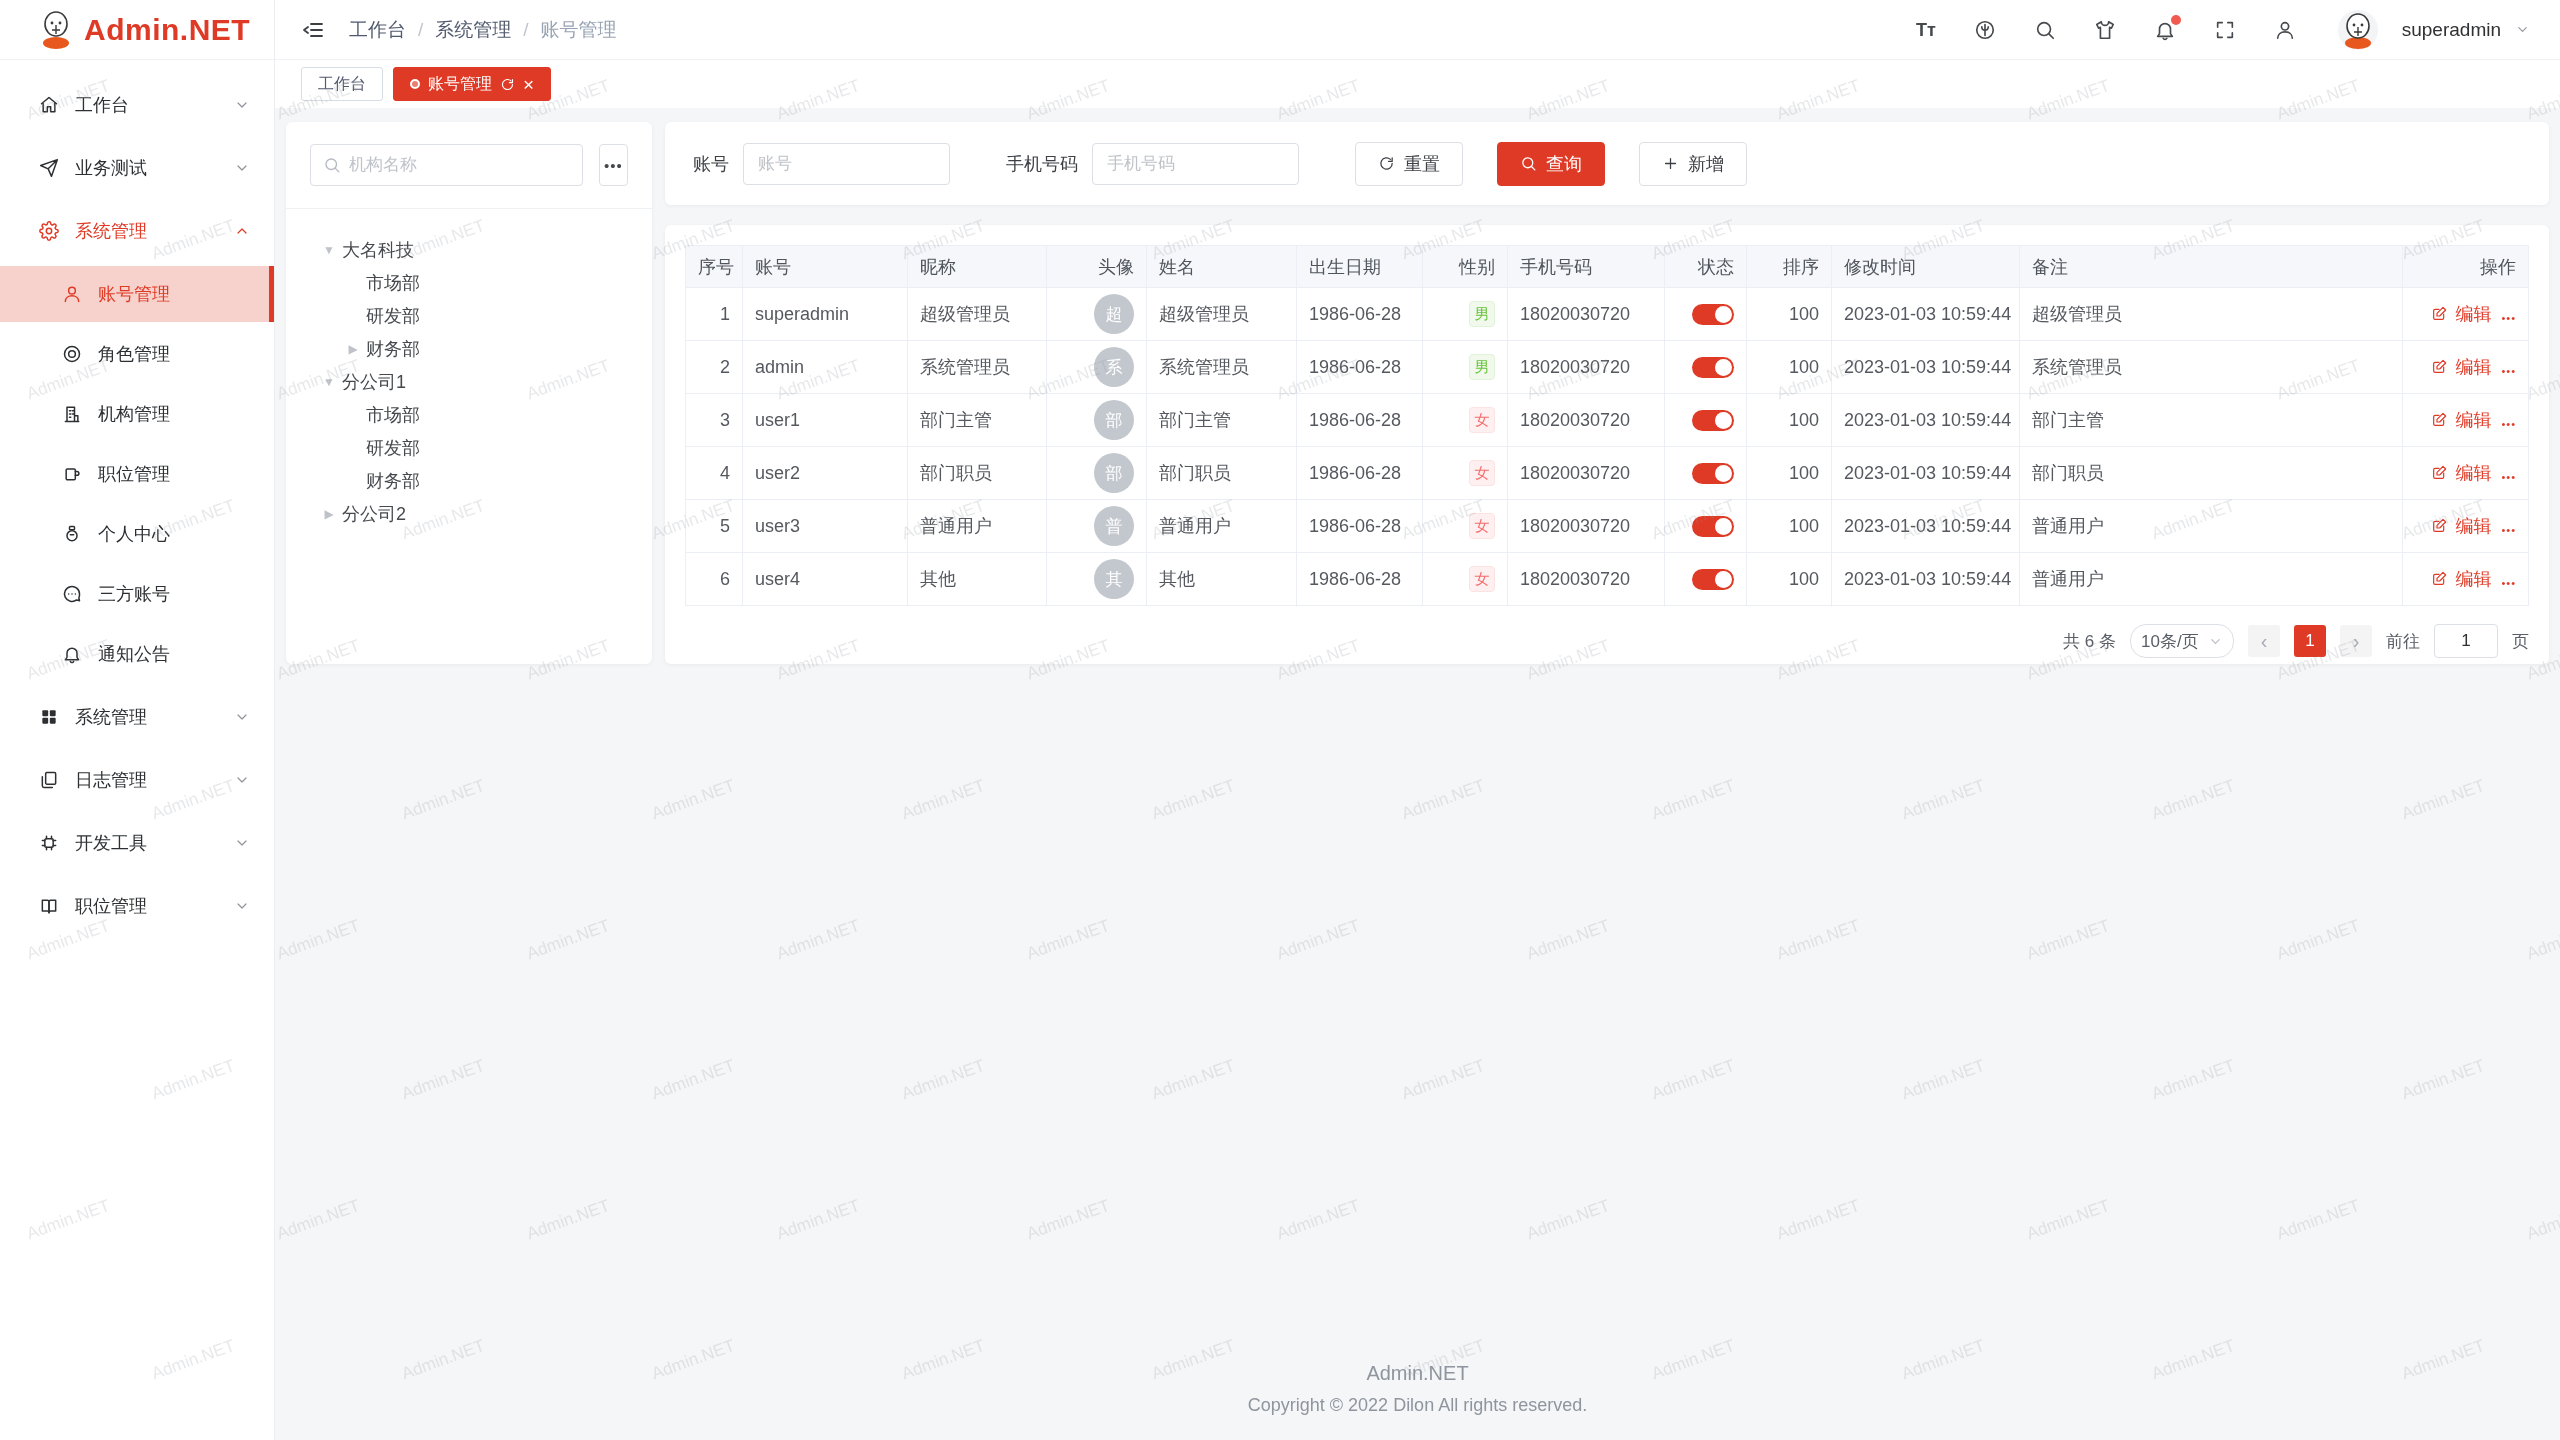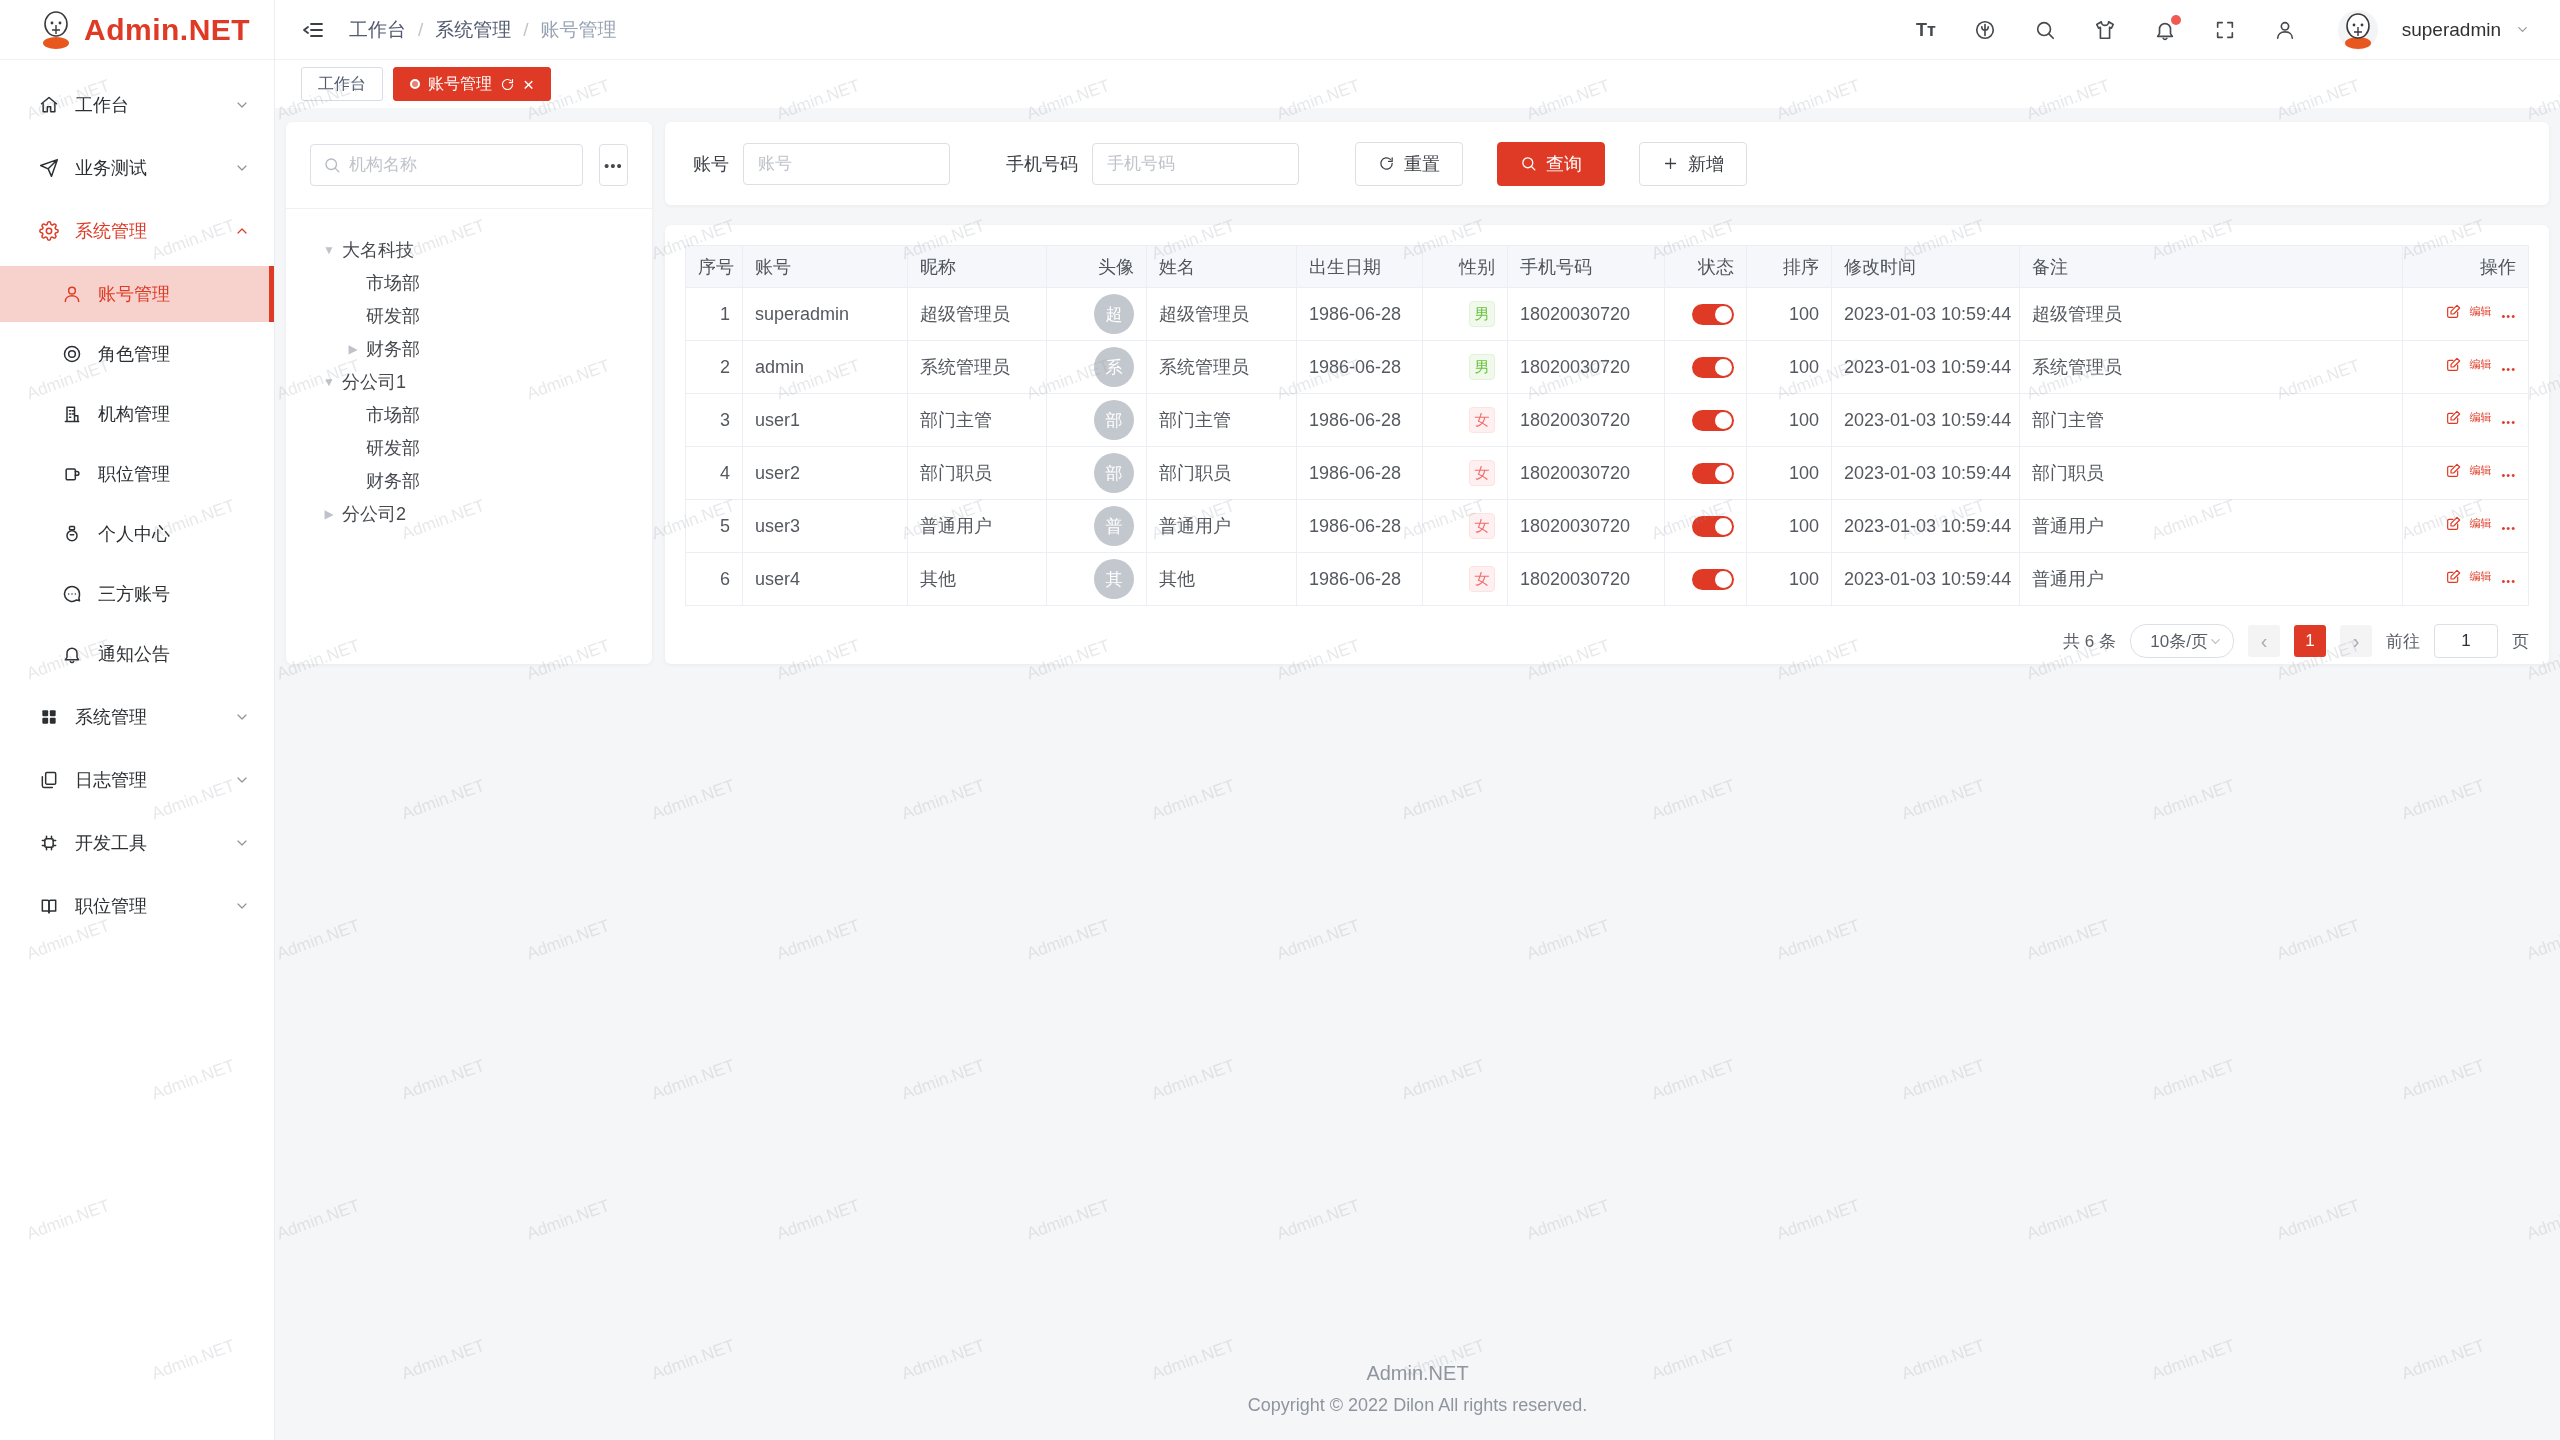--- a/index.html
+++ b/index.html
@@ -84,27 +84,27 @@
   th,td{border-right:1px solid #ebeef5;border-bottom:1px solid #ebeef5;font-weight:normal;padding:0 12px;overflow:hidden;white-space:nowrap}
   thead th{height:42px;background:#f5f7fa;font-size:18px;color:#50555c;font-weight:500;text-align:left}
   tbody td{height:53px;font-size:18px;color:#55595f;text-align:left}
   th.c,td.c{text-align:right}
   .tav{width:40px;height:40px;border-radius:50%;background:#c3c7ce;color:#fff;font-size:17px;display:inline-flex;align-items:center;justify-content:center}
   .badge{display:inline-flex;align-items:center;justify-content:center;width:26px;height:26px;border-radius:4px;font-size:15px}
   .badge.m{background:#f0f9eb;border:1px solid #e1f3d8;color:#67c23a}
   .badge.f{background:#fef0f0;border:1px solid #fde2e2;color:#f56c6c}
   .switch{width:42px;height:21px;border-radius:11px;background:#df3a26;position:relative;display:inline-block;cursor:pointer;vertical-align:middle}
   .switch::after{content:"";position:absolute;right:2px;top:2px;width:17px;height:17px;border-radius:50%;background:#fff}
-  .op{display:inline-flex;align-items:center;gap:8px;color:#df3a26;cursor:pointer;font-size:11px}
+  .op{display:inline-flex;align-items:center;gap:8px;color:#df3a26;cursor:pointer;font-size:18px}
   .op .bic{width:16px;height:16px}
   .op-more{color:#df3a26;font-size:11px;letter-spacing:1px;cursor:pointer;margin-left:10px}
 
   
   .pager{margin-top:18px;display:flex;justify-content:flex-end;align-items:center;gap:14px;font-size:17px;color:#5a5e66}
-  .psel{width:104px;height:34px;border:1px solid #dcdfe6;border-radius:16px;display:flex;align-items:center;justify-content:flex-end;padding:8px 10px;color:#5a5e66;cursor:pointer}
+  .psel{width:104px;height:34px;border:1px solid #dcdfe6;border-radius:16px;display:flex;align-items:center;justify-content:space-between;padding:8px 10px;color:#5a5e66;cursor:pointer}
   .psel .uchev{color:#b6bac2}
   .pbtn{width:32px;height:32px;border-radius:3px;background:#f4f4f5;color:#a8abb2;display:flex;align-items:center;justify-content:center;font-size:20px;cursor:pointer}
   .pnum{width:32px;height:32px;border-radius:3px;background:#df3a26;color:#fff;display:flex;align-items:center;justify-content:center;font-size:17px;cursor:pointer}
   .goto-input{width:64px;height:34px;border:1px solid #dcdfe6;border-radius:4px;text-align:center;font-size:17px;outline:0;color:#303133}
 
   
   .footer{position:absolute;left:0;right:0;bottom:24px;text-align:center;color:#8f959e}
   .footer .f1{font-size:20px;margin-bottom:10px}
   .footer .f2{font-size:18px}
 

